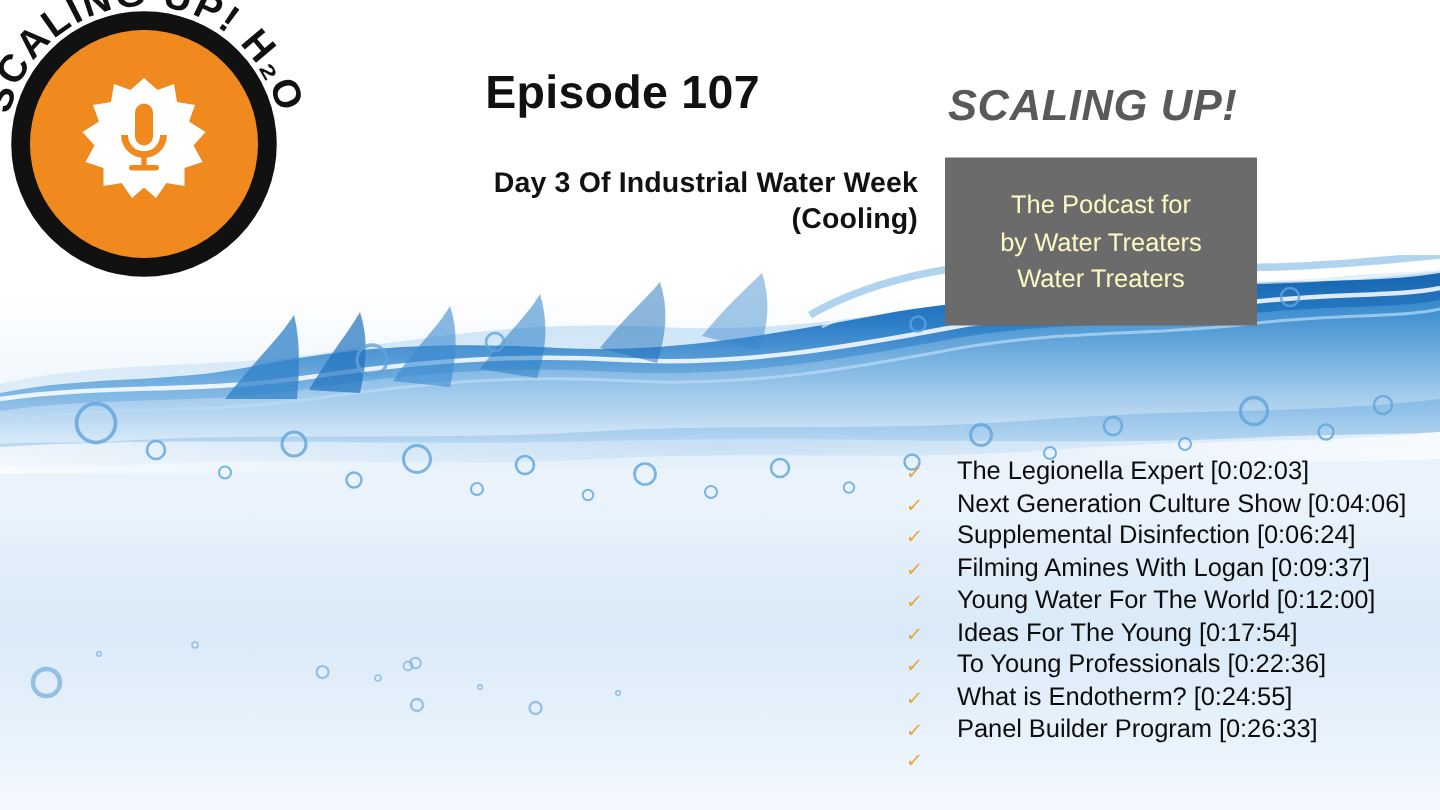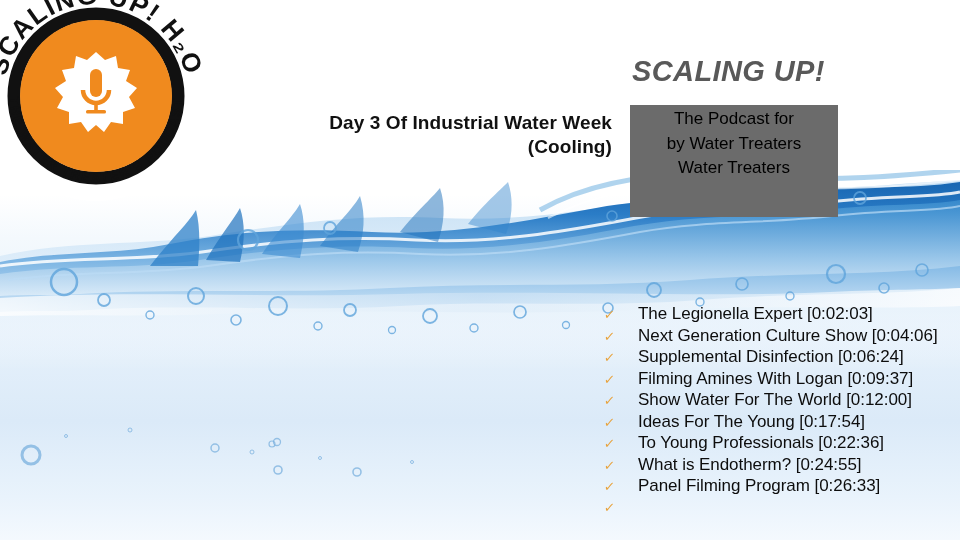--- a/index.html
+++ b/index.html
@@ -38,22 +38,22 @@
     position:absolute;left:632px;top:55px;
     font-size:29px;font-weight:bold;color:#595959;
     letter-spacing:.4px;
     font-style:italic;
   }
   .banner-box{
     position:absolute;left:630px;top:105px;width:208px;height:112px;
     background:#6b6b6b;
   }
   .banner-box .line{
-    color:#000000;font-size:17px;text-align:center;line-height:1.45;
-    padding-top:2px;
+    color:#fef9c3;font-size:17px;text-align:center;line-height:1.45;
+    padding-top:20px;
   }
   .banner-box .line div{display:block;}
 
   
   .checklist{
     position:absolute;left:600px;top:303px;width:350px;
   }
   .ck-row{
     display:flex;align-items:baseline;
     height:21.5px;
@@ -214,20 +214,21 @@
 
       <text font-family="&quot;Liberation Sans&quot;, sans-serif" font-size="26" font-weight="bold" fill="#111111" letter-spacing="1.5">
         <textPath href="#arcTop" startOffset="50%" text-anchor="middle">SCALING UP! H₂O</textPath>
       </text>
       <text font-family="&quot;Liberation Sans&quot;, sans-serif" font-size="13" font-weight="bold" fill="#111111" letter-spacing="1.8">
         <textPath href="#arcBot" startOffset="50%" text-anchor="middle">THE WATER TREATER'S PODCAST</textPath>
       </text>
     </svg>
   </div>
 
+  <div class="ep-title">Episode 107</div>
   <div class="ep-sub">
     <div>Day 3 Of Industrial Water Week</div>
     <div>(Cooling)</div>
   </div>
 
   <div class="banner-title">SCALING UP!</div>
   <div class="banner-box">
     <div class="line">
       <div>The Podcast for</div>
       <div>by Water Treaters</div>
@@ -247,36 +248,36 @@
     <div class="ck-row">
       <span class="ck-mark">✓</span>
       <span class="ck-text">Supplemental Disinfection  [0:06:24]</span>
     </div>
     <div class="ck-row">
       <span class="ck-mark">✓</span>
       <span class="ck-text">Filming Amines With Logan [0:09:37]</span>
     </div>
     <div class="ck-row">
       <span class="ck-mark">✓</span>
-      <span class="ck-text">Show Water For The World [0:12:00]</span>
+      <span class="ck-text">Young Water For The World [0:12:00]</span>
     </div>
     <div class="ck-row">
       <span class="ck-mark">✓</span>
       <span class="ck-text">Ideas For The Young [0:17:54]</span>
     </div>
     <div class="ck-row">
       <span class="ck-mark">✓</span>
       <span class="ck-text">To Young Professionals [0:22:36]</span>
     </div>
     <div class="ck-row">
       <span class="ck-mark">✓</span>
       <span class="ck-text">What is Endotherm? [0:24:55]</span>
     </div>
     <div class="ck-row">
       <span class="ck-mark">✓</span>
-      <span class="ck-text">Panel Filming Program [0:26:33]</span>
+      <span class="ck-text">Panel Builder Program [0:26:33]</span>
     </div>
     <div class="ck-row">
       <span class="ck-mark">✓</span>
     </div>
   </div>
 
 </div>
 
 </body></html>

